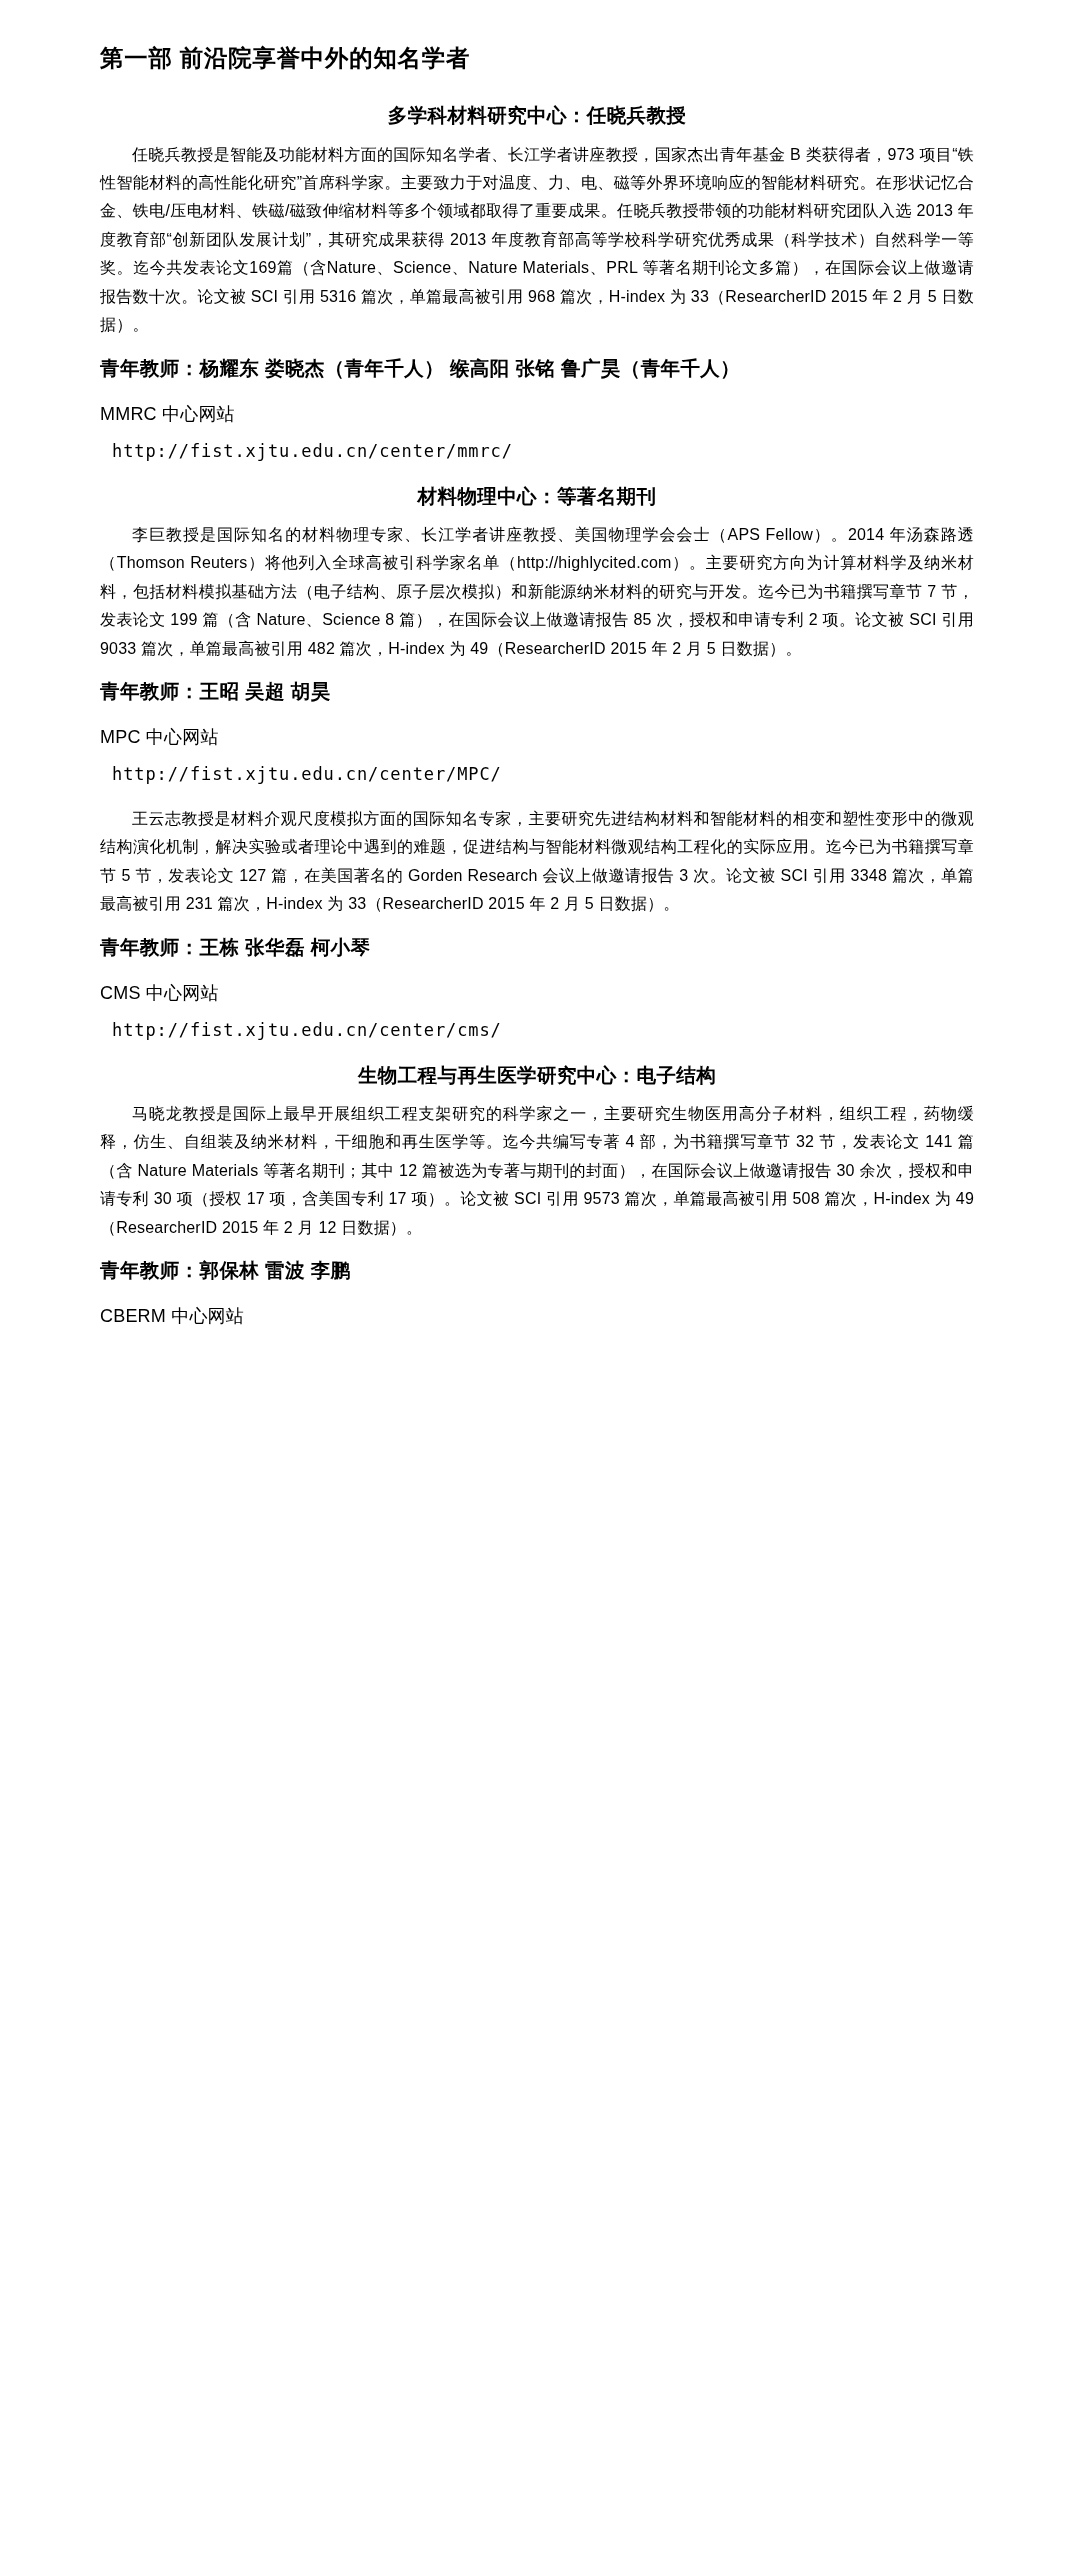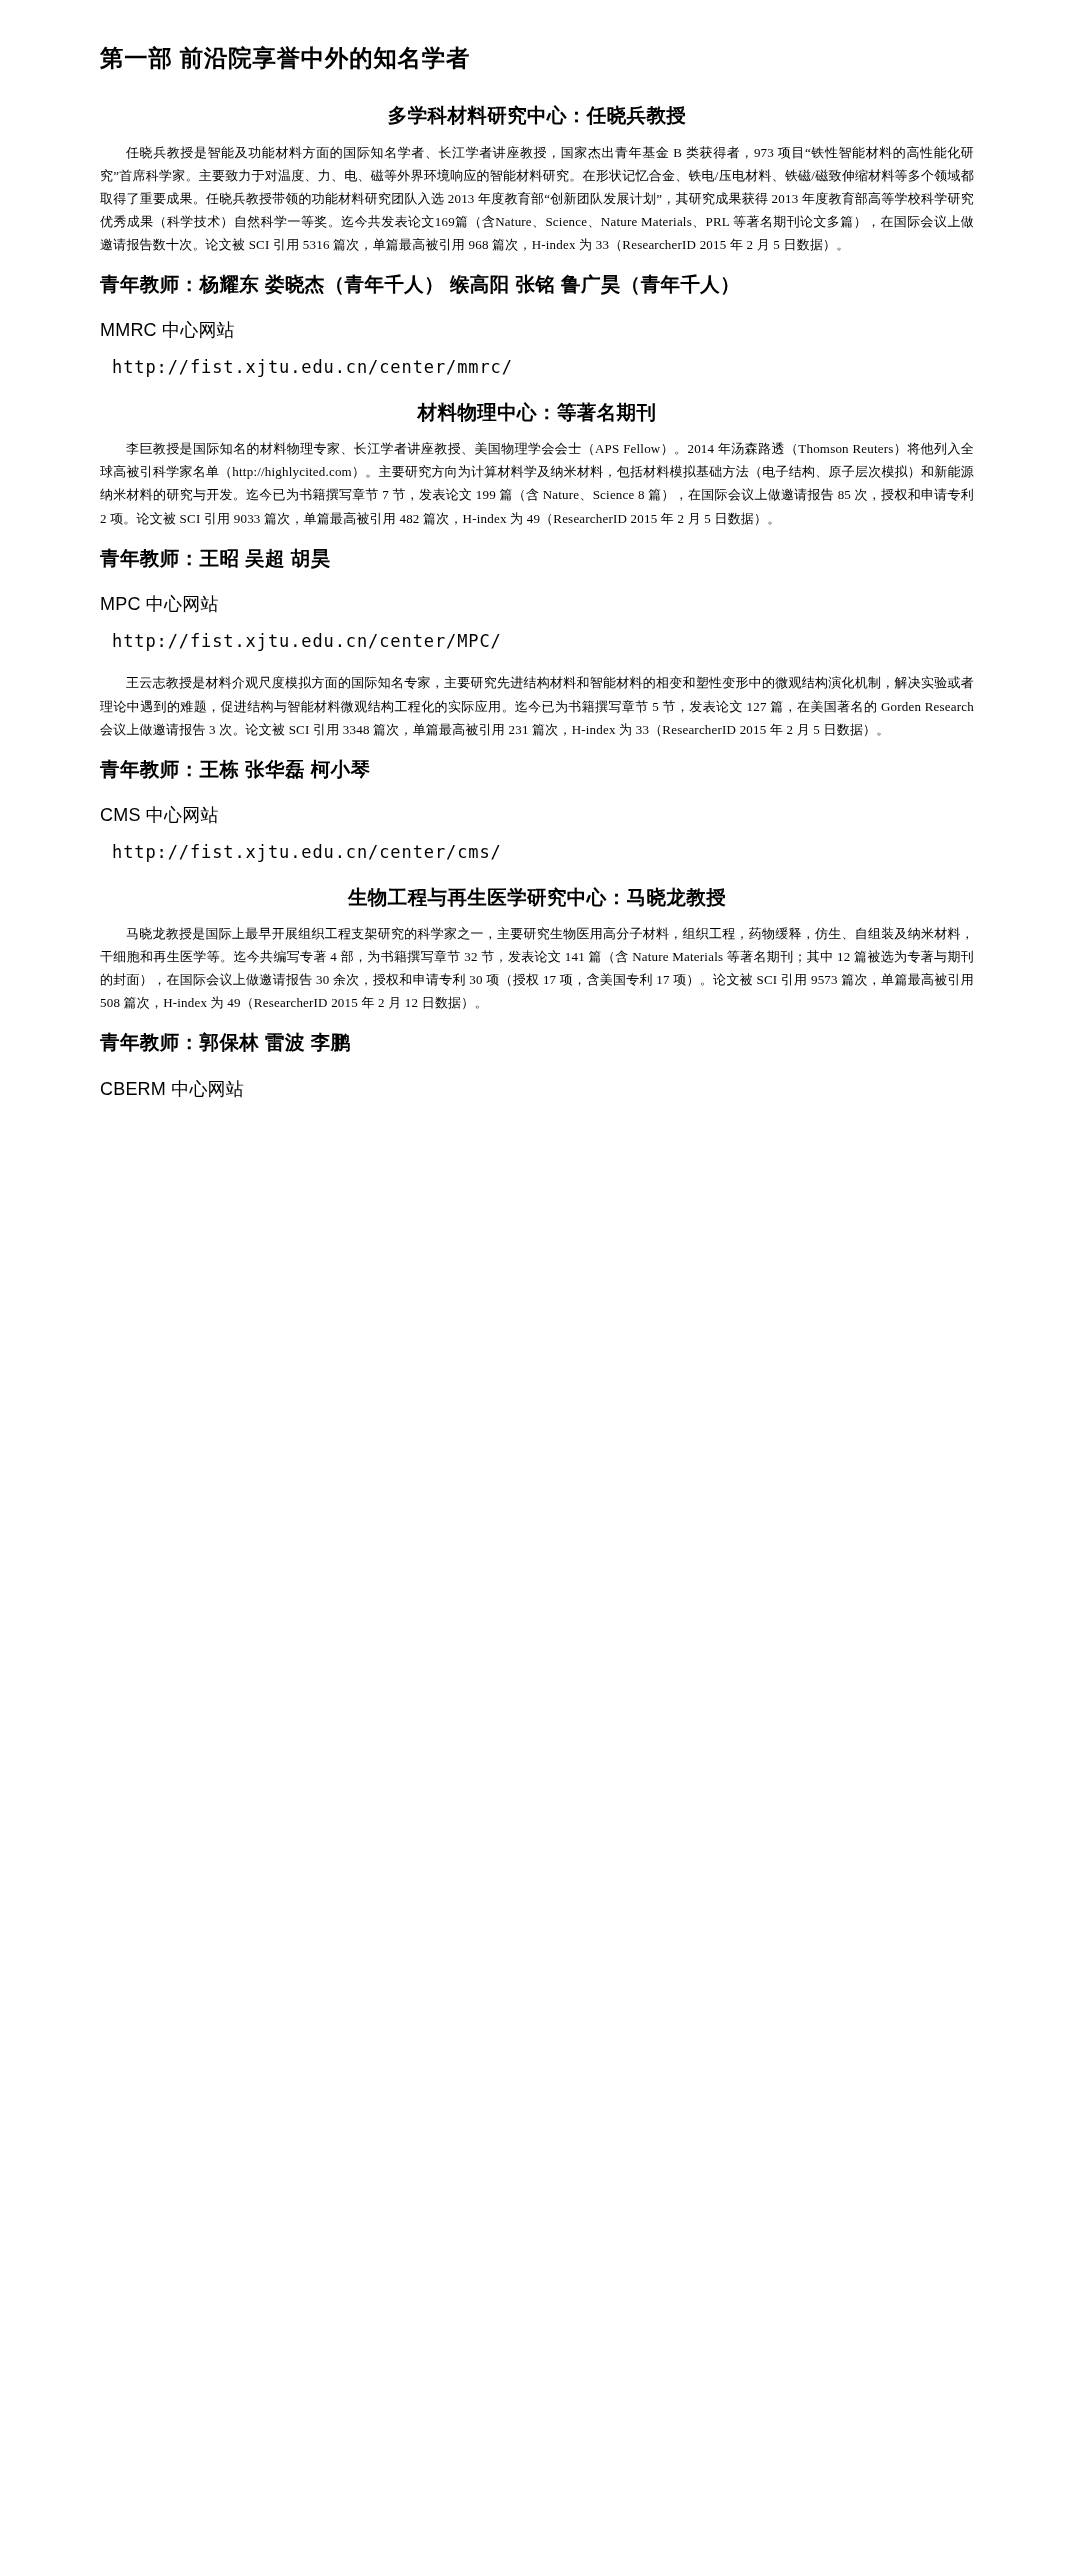--- a/index.html
+++ b/index.html
@@ -33,28 +33,27 @@
   }
   .heading {
     font-size: 19.5px;
     font-weight: bold;
     letter-spacing: 0.4px;
     margin: 14px 0 11px 0;
     line-height: 1.45;
     text-align: center;
   }
   .para {
-    font-size: 13px;
+    font-size: 16px;
     line-height: 1.78;
     text-align: justify;
     text-justify: inter-ideograph;
     text-indent: 2em;
     margin: 0 0 7.8px 0;
     letter-spacing: 0.2px;
-    font-family: Liberation Serif, serif;
   }
   .teachers {
     font-size: 19.5px;
     font-weight: bold;
     letter-spacing: 0.4px;
     margin: 14px 0 11px 0;
     line-height: 1.5;
   }
   .site-label {
     font-size: 18px;
@@ -95,20 +94,20 @@
   </div>
 
   <div class="section">
     <p class="para">王云志教授是材料介观尺度模拟方面的国际知名专家，主要研究先进结构材料和智能材料的相变和塑性变形中的微观结构演化机制，解决实验或者理论中遇到的难题，促进结构与智能材料微观结构工程化的实际应用。迄今已为书籍撰写章节 5 节，发表论文 127 篇，在美国著名的 Gorden Research 会议上做邀请报告 3 次。论文被 SCI 引用 3348 篇次，单篇最高被引用 231 篇次，H-index 为 33（ResearcherID 2015 年 2 月 5 日数据）。</p>
     <h3 class="teachers">青年教师：王栋 张华磊 柯小琴</h3>
     <div class="site-label">CMS 中心网站</div>
     <div class="url">http://fist.xjtu.edu.cn/center/cms/</div>
   </div>
 
   <div class="section">
-    <h2 class="heading">生物工程与再生医学研究中心：马晓龙教授</h2>
+    <h2 class="heading">生物工程与再生医学研究中心：电子结构</h2>
     <p class="para">马晓龙教授是国际上最早开展组织工程支架研究的科学家之一，主要研究生物医用高分子材料，组织工程，药物缓释，仿生、自组装及纳米材料，干细胞和再生医学等。迄今共编写专著 4 部，为书籍撰写章节 32 节，发表论文 141 篇（含 Nature Materials 等著名期刊；其中 12 篇被选为专著与期刊的封面），在国际会议上做邀请报告 30 余次，授权和申请专利 30 项（授权 17 项，含美国专利 17 项）。论文被 SCI 引用 9573 篇次，单篇最高被引用 508 篇次，H-index 为 49（ResearcherID 2015 年 2 月 12 日数据）。</p>
     <h3 class="teachers">青年教师：郭保林 雷波 李鹏</h3>
     <div class="site-label">CBERM 中心网站</div>
   </div>
 
 </div>
 
 
 </body></html>

